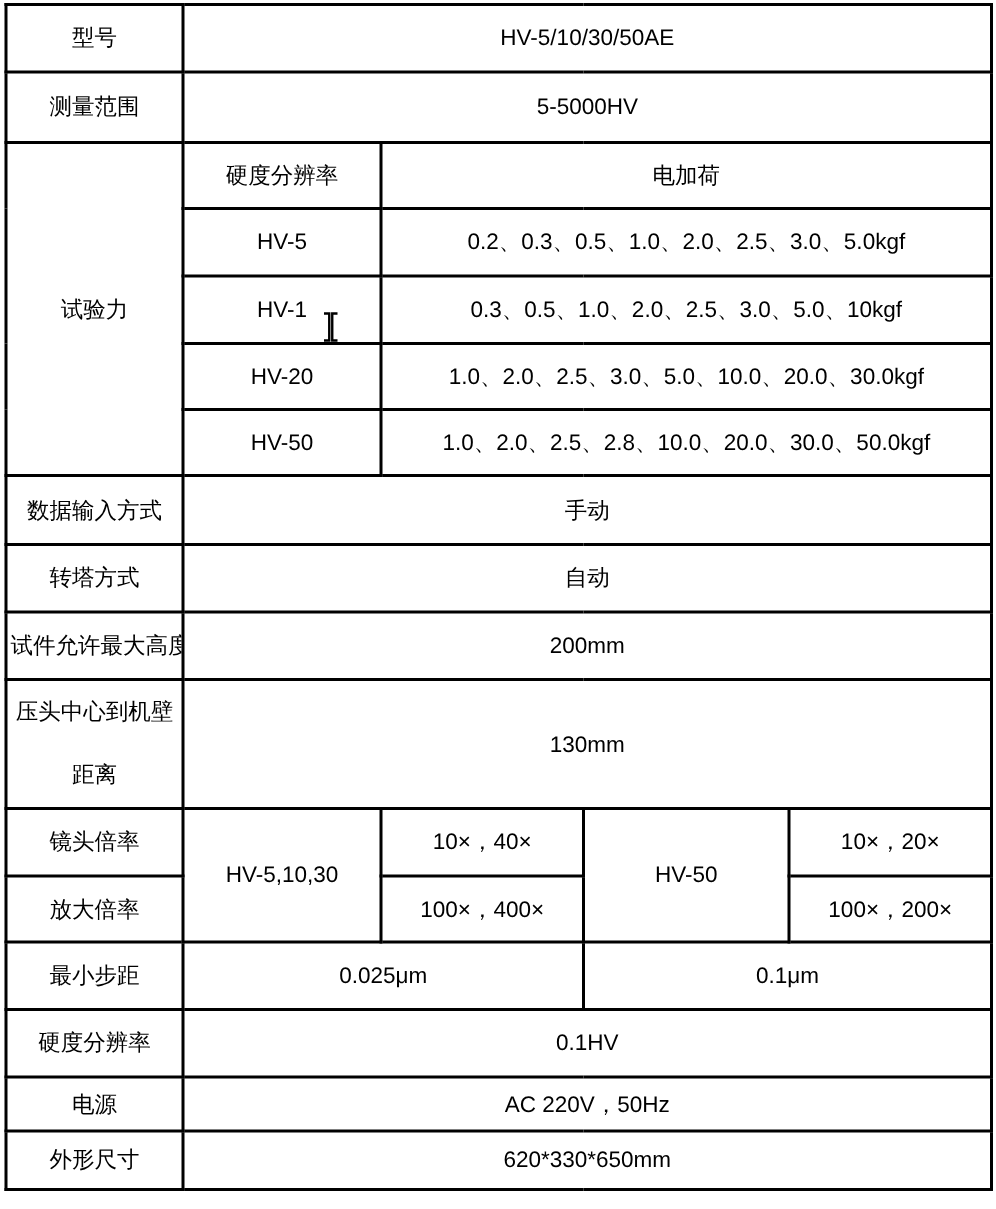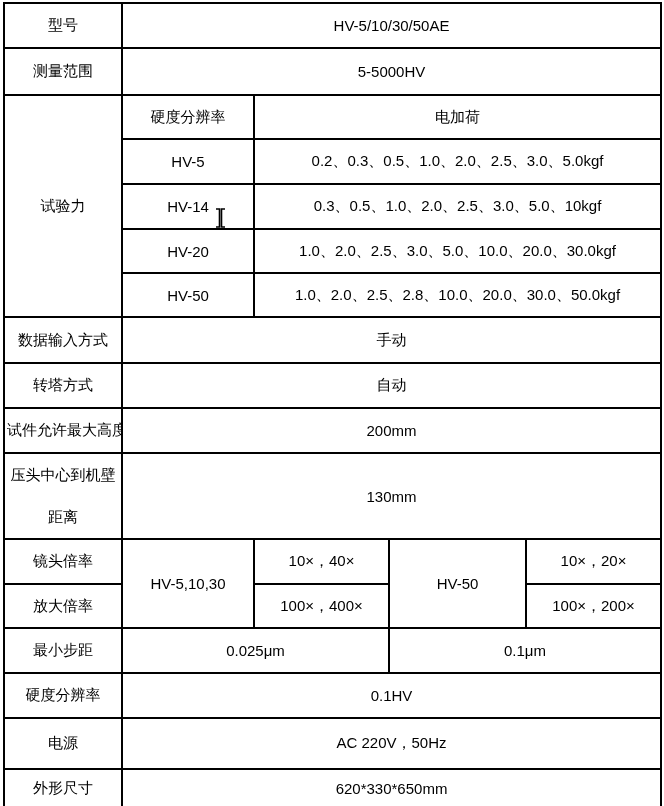--- a/index.html
+++ b/index.html
@@ -29,21 +29,21 @@
   col.c1{width:118px;}
   col.c2{width:132px;}
   col.c3{width:135px;}
   col.c4{width:137px;}
   col.c5{width:135px;}
   tr.h45{height:45px;}
   tr.h47{height:47px;}
   tr.h44{height:44px;}
   tr.h46{height:46px;}
   tr.h86{height:86px;}
-  tr.h43{height:51px;}
+  tr.h43{height:36px;}
   tr.h41{height:39px;}
   td.nowrap{white-space:nowrap;padding:0;}
   td.twoline{line-height:42px;padding:0;font-family:Liberation Serif, serif;}
   
   .ibeam{
     position:absolute;
     left:213px;top:208px;
     width:15px;height:20px;
     pointer-events:none;
   }
@@ -74,21 +74,21 @@
   <tr class="h44">
     <td rowspan="5">试验力</td>
     <td>硬度分辨率</td>
     <td colspan="3">电加荷</td>
   </tr>
   <tr class="h45">
     <td>HV-5</td>
     <td colspan="3">0.2、0.3、0.5、1.0、2.0、2.5、3.0、5.0kgf</td>
   </tr>
   <tr class="h45">
-    <td>HV-14</td>
+    <td>HV-1</td>
     <td colspan="3">0.3、0.5、1.0、2.0、2.5、3.0、5.0、10kgf</td>
   </tr>
   <tr class="h44">
     <td>HV-20</td>
     <td colspan="3">1.0、2.0、2.5、3.0、5.0、10.0、20.0、30.0kgf</td>
   </tr>
   <tr class="h44">
     <td>HV-50</td>
     <td colspan="3">1.0、2.0、2.5、2.8、10.0、20.0、30.0、50.0kgf</td>
   </tr>

